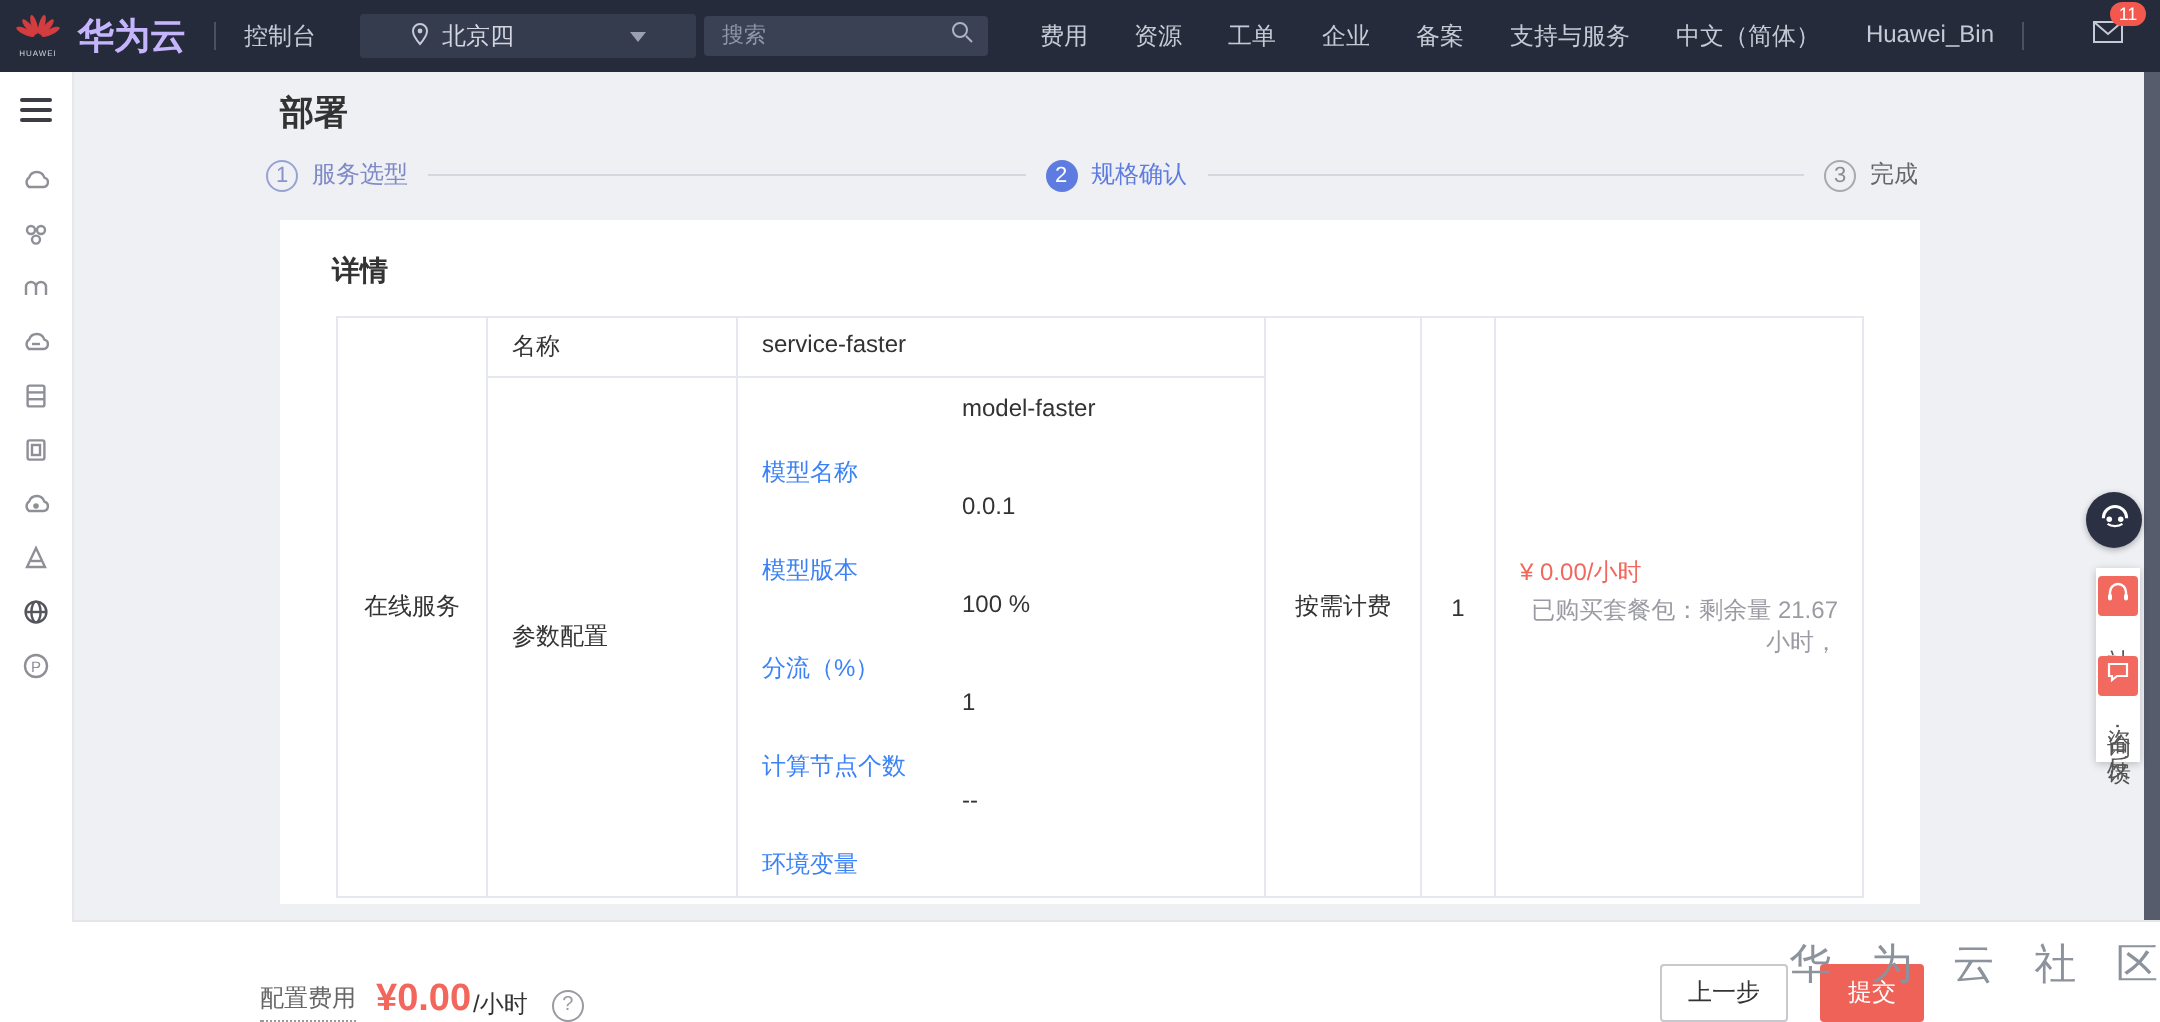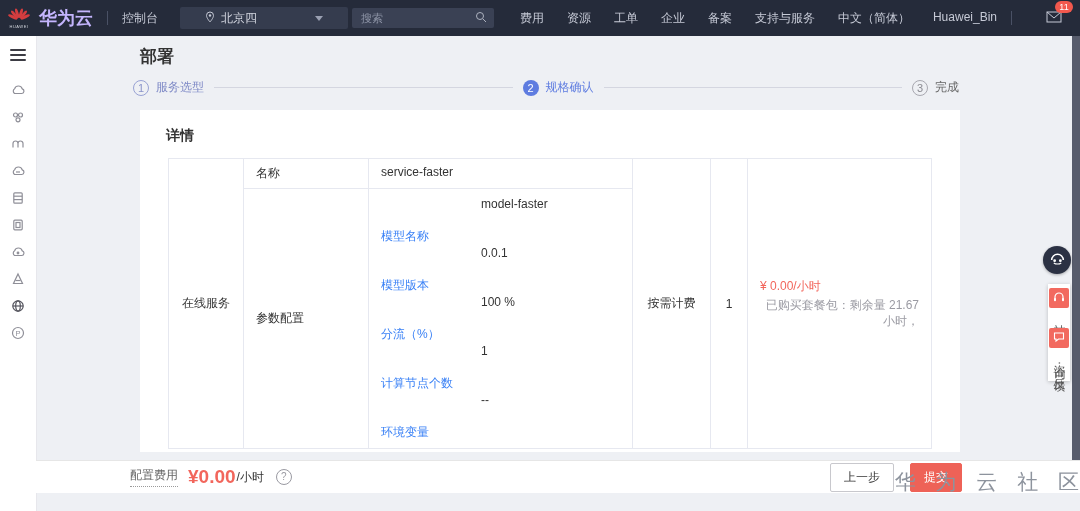--- a/index.html
+++ b/index.html
@@ -60,21 +60,21 @@
   .spec-config-label{display:flex;align-items:center;padding:6px 12px;}
   .spec-params{padding:7px 12px;}
   .param-row{display:grid;grid-template-columns:100px 1fr;line-height:17px;}
   .param-label{color:#3b82f6;margin-top:32px;}
   .param-value{color:#333;}
   .price-cell{display:flex;flex-direction:column;justify-content:center;align-items:flex-start;padding:8px 12px;gap:2px;text-align:right;}
   .price-main{color:#f2665c;}
   .price-note{color:#9b9ba3;line-height:16px;}
 
   
-  .footer{position:absolute;left:36px;top:460px;width:1044px;height:33px;background:#fff;border-top:1px solid #e6e6e6;display:flex;align-items:center;box-sizing:border-box;z-index:25;}
+  .footer{position:absolute;left:36px;top:460px;width:1044px;height:51px;background:#fff;border-top:1px solid #e6e6e6;display:flex;align-items:flex-end;box-sizing:border-box;z-index:25;}
   .cost-label{margin-left:94px;font-size:12px;color:#666;border-bottom:1px dotted #9a9a9a;padding-bottom:2px;}
   .cost-value{margin-left:10px;font-size:19px;font-weight:600;color:#f2665c;}
   .cost-unit{font-size:12px;color:#333;margin-left:1px;}
   .help-circle{margin-left:12px;width:14px;height:14px;border:1px solid #9a9aa2;border-radius:50%;color:#9a9aa2;font-size:10px;line-height:14px;text-align:center;cursor:pointer;}
   .footer-btns{margin-left:auto;margin-right:118px;display:flex;gap:16px;}
   .btn-prev{background:#fff;border:1px solid #c8c8cd;border-radius:2px;font-size:12px;color:#333;padding:5px 13px;cursor:pointer;font-family:inherit;}
   .btn-submit{background:#ee6257;border:1px solid #ee6257;border-radius:2px;font-size:12px;color:#fff;padding:5px 13px;cursor:pointer;font-family:inherit;}
 
   .watermark{position:absolute;right:-6px;top:468px;font-size:21px;color:#8d939d;letter-spacing:7px;z-index:40;pointer-events:none;white-space:nowrap;}
 

